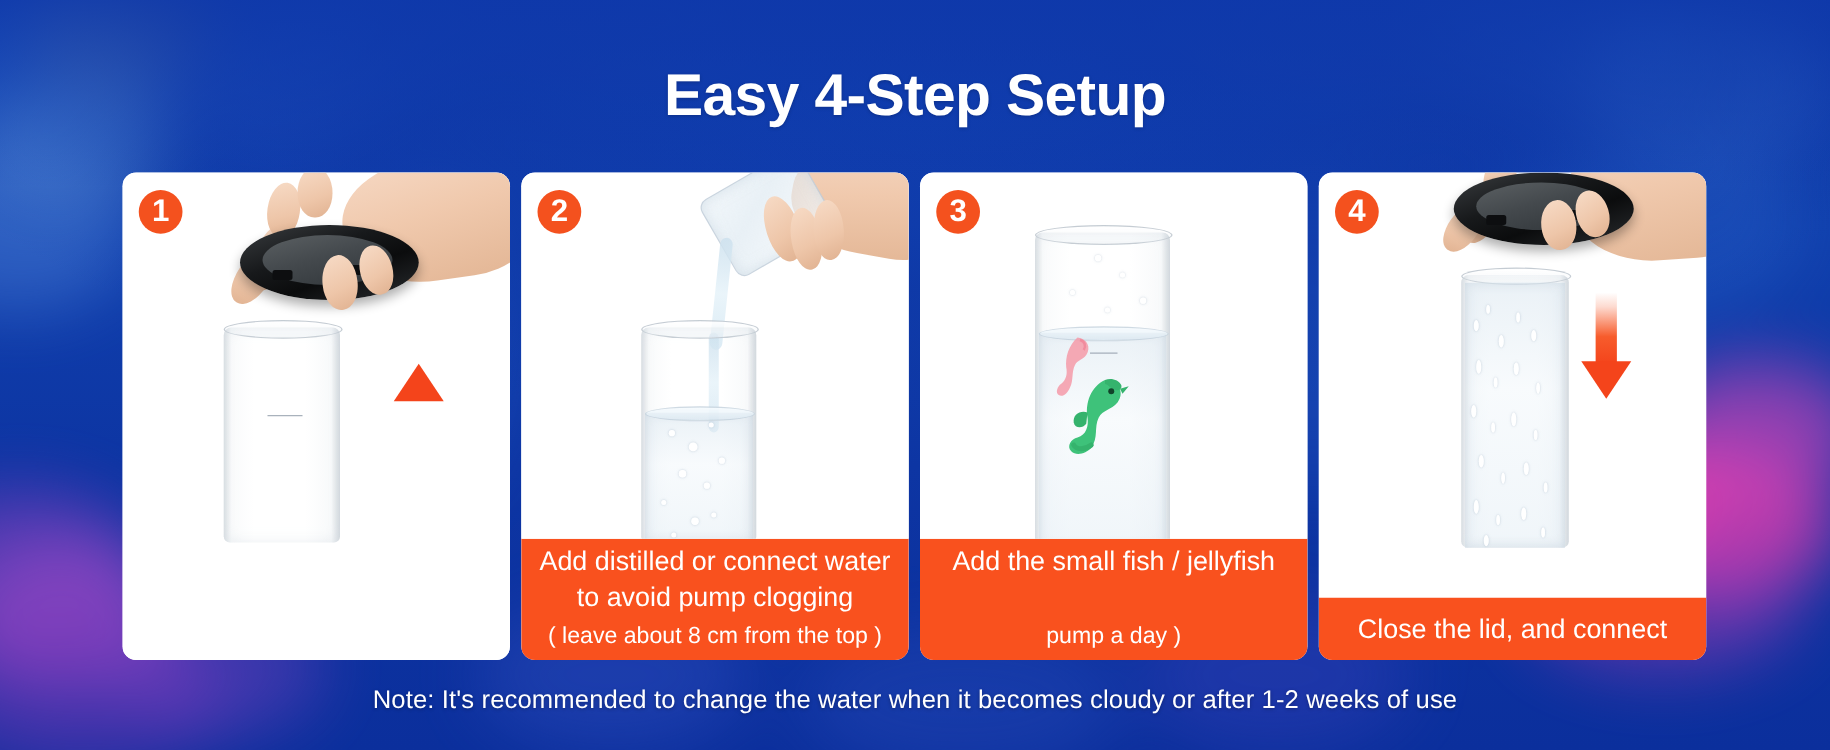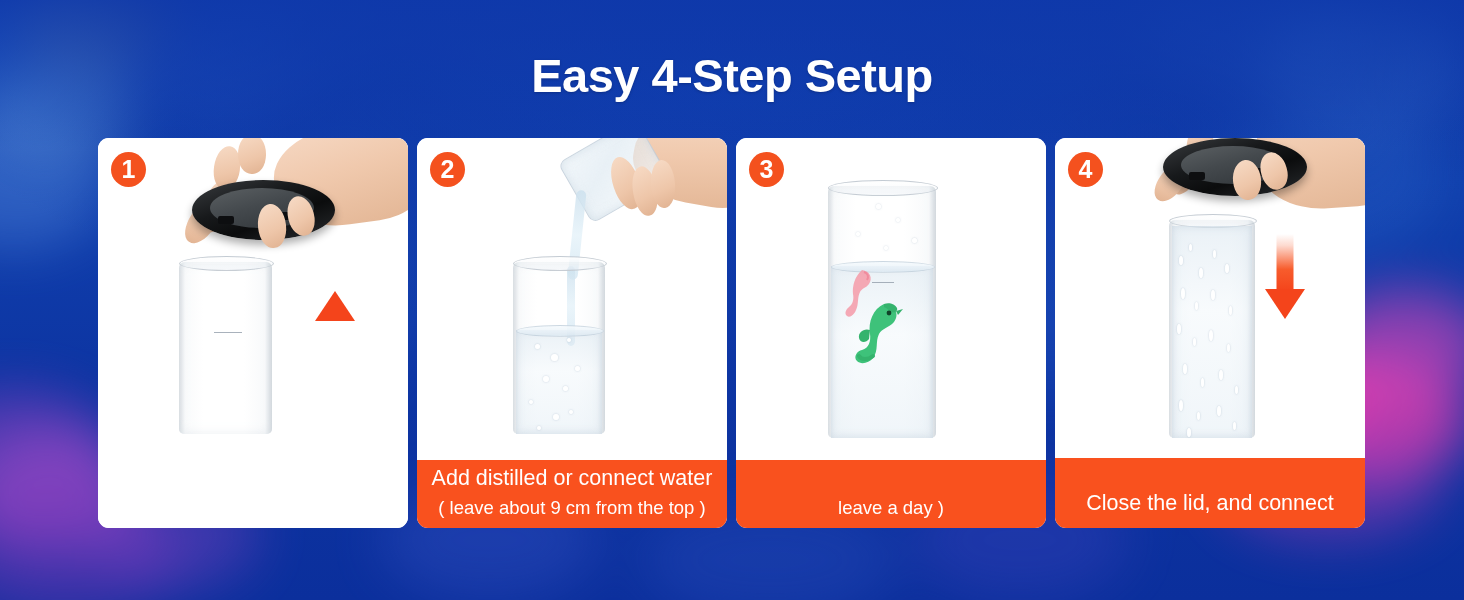--- a/index.html
+++ b/index.html
@@ -356,21 +356,22 @@
           <div class="bub" style="left:146px; top:248px; width:5px; height:5px;"></div>
           <div class="bub" style="left:112px; top:262px; width:4px; height:4px;"></div>
           <div class="bub" style="left:158px; top:228px; width:5px; height:5px;"></div>
           <div class="bub" style="left:136px; top:276px; width:6px; height:6px;"></div>
           <div class="bub" style="left:120px; top:288px; width:4px; height:4px;"></div>
           <div class="bub" style="left:152px; top:272px; width:4px; height:4px;"></div>
         </div>
       </div>
       <div class="caption three-line">
         <span class="cap-line">Add distilled or connect water</span>
-        <span class="cap-line small">( leave about 9 cm from the top )</span>
+        <span class="cap-line">to avoid pump clogging</span>
+        <span class="cap-line small">( leave about 8 cm from the top )</span>
       </div>
     </div>
 
     <div class="card">
       <div class="card-photo">
         <div class="badge">3</div>
 
         <div>
           <div class="cyl-rim" style="left:92px; top:42px; width:108px; height:14px;"></div>
           <div class="cyl" style="left:92px; top:48px; width:108px; height:252px;"></div>
@@ -392,22 +393,23 @@
             <path d="M36 6 C47 7 52 16 46 24 C41 30 34 30 31 36 C27 44 31 52 25 60 C21 65 13 67 9 63 C5 59 9 53 14 52 C21 50 23 43 22 36 C20 24 25 11 36 6 Z" fill="#3ec27a"></path>
             <path d="M36 6 C41 4 47 6 49 10 C50 13 47 15 44 14 C41 13 39 10 36 9 Z" fill="#35b36d"></path>
             <path d="M22 32 C16 30 10 34 11 40 C12 45 18 45 21 41 Z" fill="#35b36d"></path>
             <circle cx="41" cy="15" r="2.4" fill="#11432a"></circle>
             <path d="M48 13 L55 11 L50 17 Z" fill="#35b36d"></path>
             <path d="M25 58 C20 62 13 62 11 58" fill="none" stroke="#35b36d" stroke-width="4" stroke-linecap="round"></path>
           </svg>
         </div>
       </div>
       <div class="caption three-line">
+        <span class="cap-line">Add the small fish / jellyfish</span>
         <span class="cap-line blank">&nbsp;</span>
-        <span class="cap-line small">leave a day )</span>
+        <span class="cap-line small">pump a day )</span>
       </div>
     </div>
 
     <div class="card">
       <div class="card-photo">
         <div class="badge">4</div>
 
         <div>
           <div class="arm" style="left:200px; top:-40px; width:150px; height:110px; transform:rotate(-4deg);"></div>
           <div class="finger" style="left:118px; top:8px;  width:26px; height:50px; transform:rotate(26deg);"></div>
@@ -447,21 +449,22 @@
           <div class="bub" style="left:162px; top:268px; width:4px; height:10px;"></div>
           <div class="bub" style="left:178px; top:284px; width:3px; height:8px;"></div>
           <div class="bub" style="left:132px; top:290px; width:4px; height:9px;"></div>
         </div>
 
         <div class="arrow-wrap arrow-down" style="left:208px; top:96px; width:44px; height:85px;">
           <div class="arrow-shaft"></div>
           <div class="arrow-head"></div>
         </div>
       </div>
-      <div class="caption" style="padding-top:31px;">
+      <div class="caption" style="padding-top:11px;">
         <span class="cap-line">Close the lid, and connect</span>
       </div>
     </div>
 
   </div>
 
+  <div class="note">Note: It's recommended to change the water when it becomes cloudy or after 1-2 weeks of use</div>
 
 </div>
 
 </body></html>

